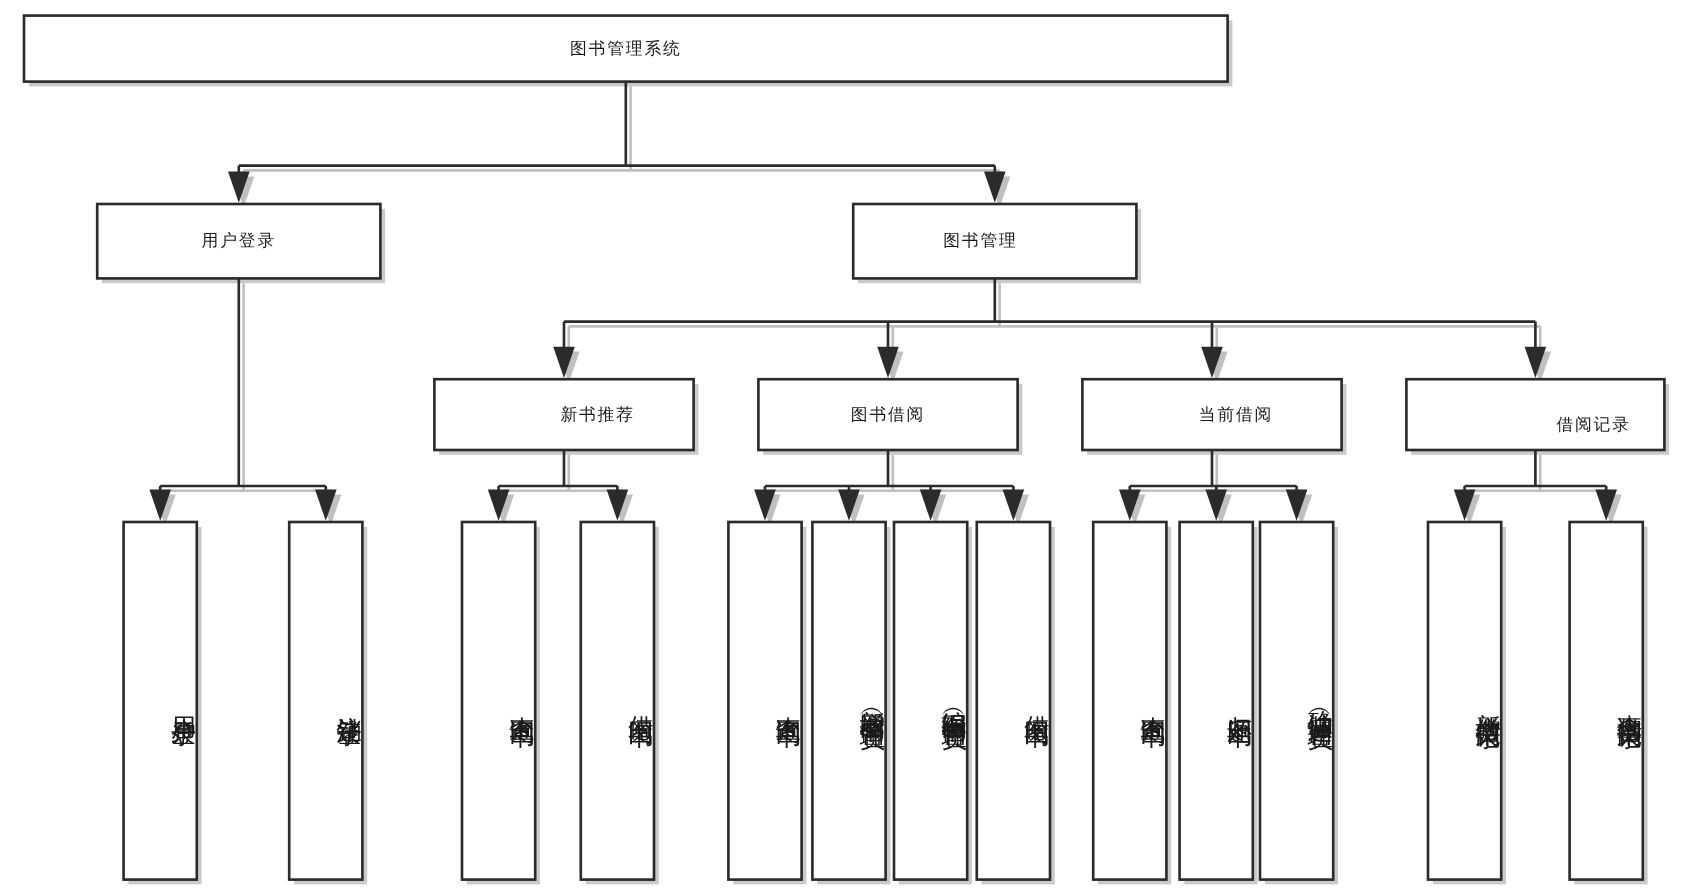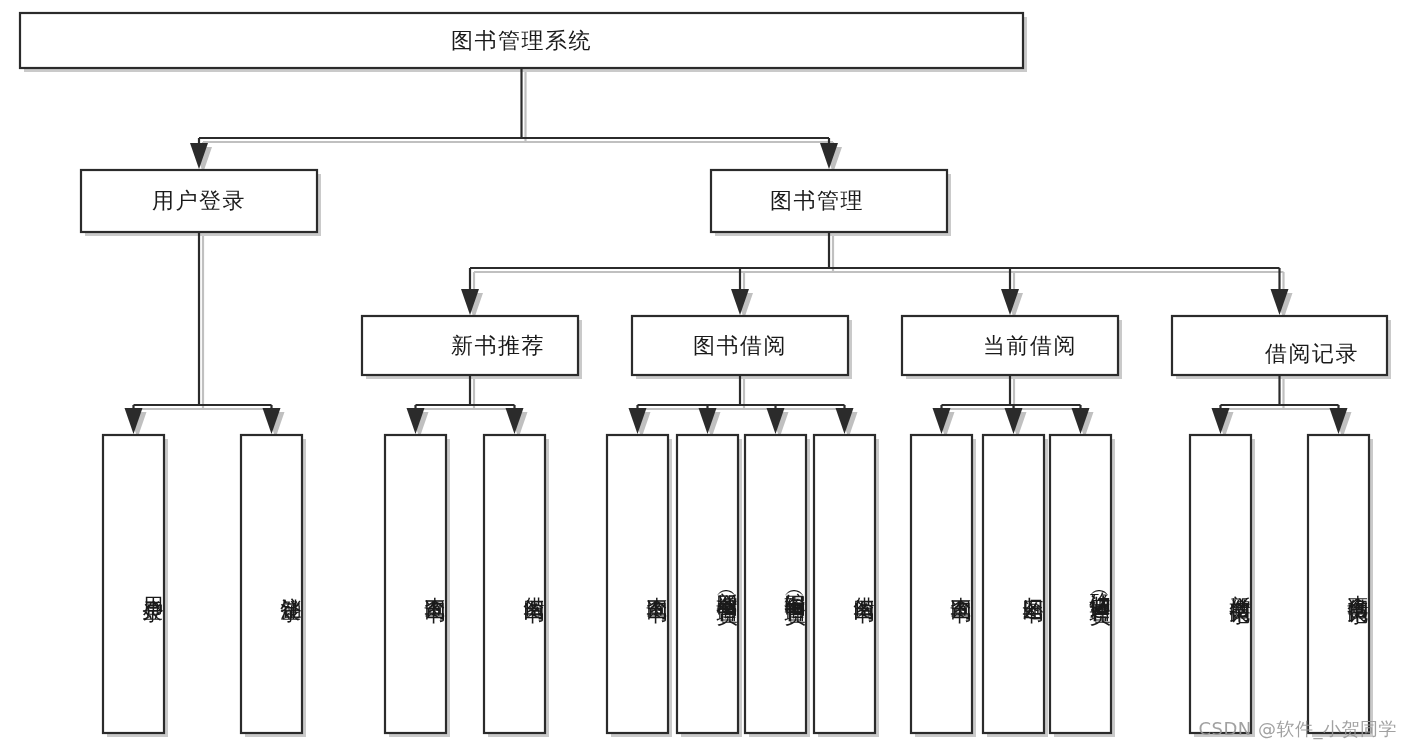--- a/index.html
+++ b/index.html
@@ -67,21 +67,21 @@
     letter-spacing: 2px;
     white-space: nowrap;
     pointer-events: none;
   }
   .hlabel-wrap {
     position: absolute;
     display: flex;
     align-items: center;
     justify-content: center;
     font-family: "DejaVu Sans", "Liberation Sans", sans-serif;
-    font-size: 22px;
+    font-size: 14px;
     color: #1a1a1a;
     letter-spacing: 1.5px;
     white-space: nowrap;
     pointer-events: none;
   }
   .watermark {
     position: absolute;
     right: 8px;
     bottom: 6px;
     font-family: "DejaVu Sans", "Liberation Sans", sans-serif;
@@ -306,14 +306,13 @@
         <span>确认归还（管理员）</span>
       </div>
       <div class="vlabel-wrap" style="left: 1190px; width: 61px; top: 443px; height: 282px;">
         <span>新增借阅记录</span>
       </div>
       <div class="vlabel-wrap" style="left: 1308px; width: 61px; top: 443px; height: 282px;">
         <span>查询借阅记录</span>
       </div>
     </div>
 
-  <div class="watermark">CSDN @软件_小贺同学</div>
 </div>
 
 </body></html>

